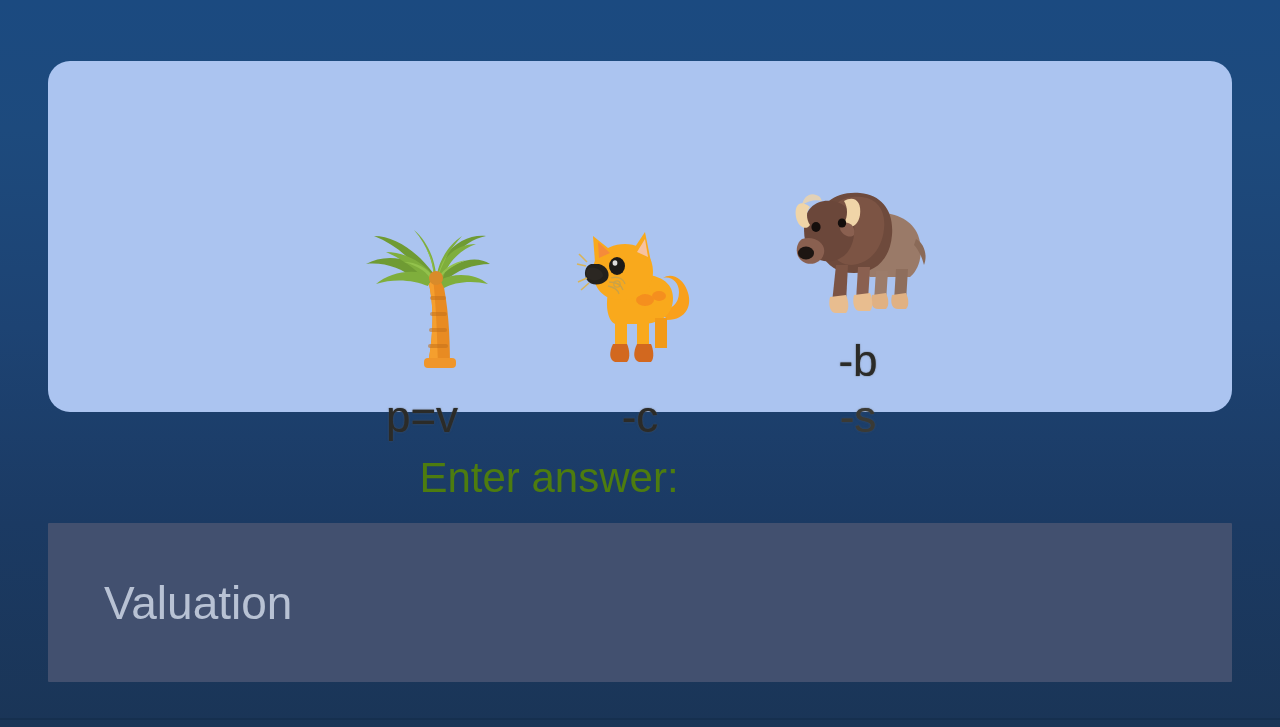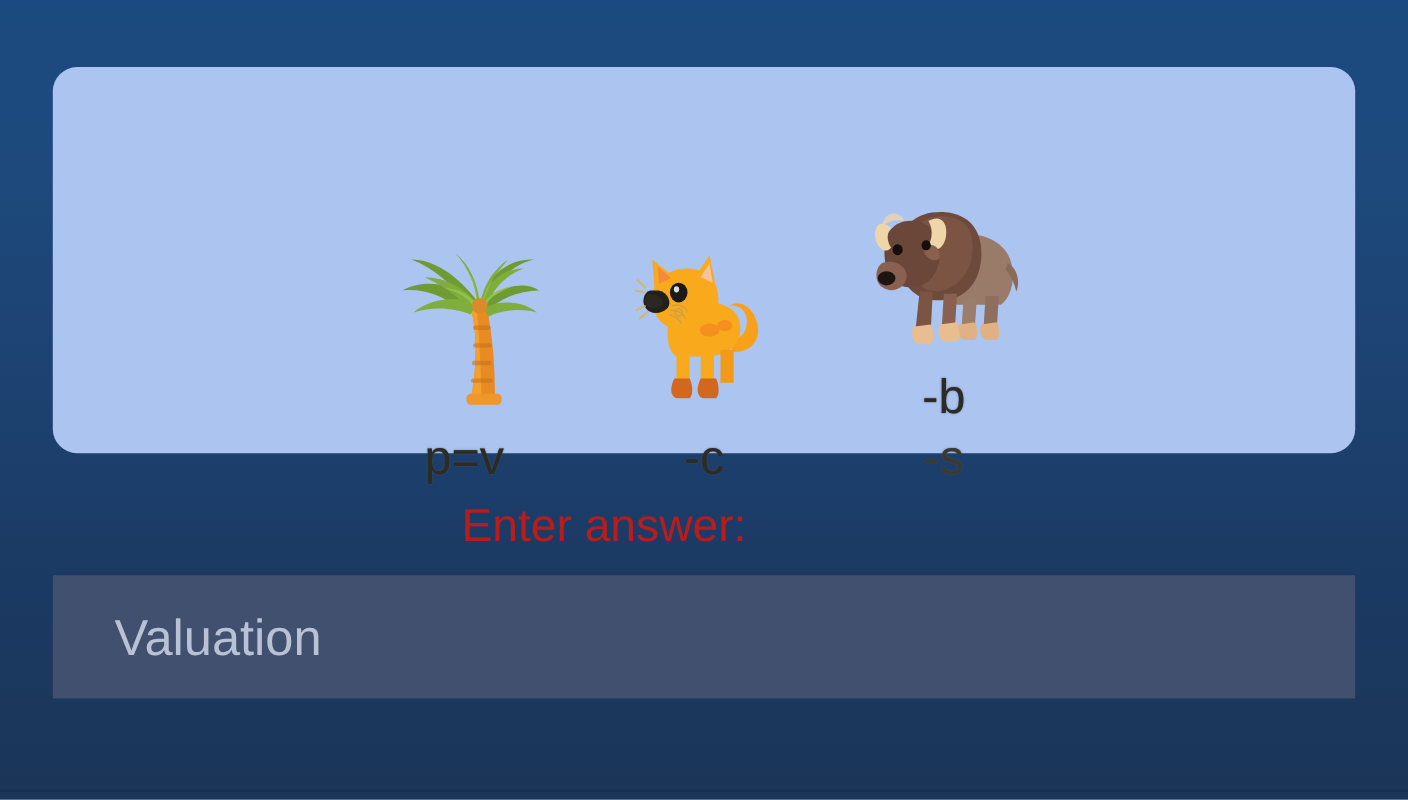--- a/index.html
+++ b/index.html
@@ -82,31 +82,31 @@
 
   
   #answer-prompt {
     position: absolute;
     left: 0;
     top: 448px;
     width: 1098px;
     text-align: center;
     font-size: 42px;
     line-height: 60px;
-    color: #b91c1c;
+    color: #4d7c0f;
     font-family: "Liberation Sans", sans-serif;
   }
 
   
   #answer-input {
     position: absolute;
     left: 48px;
     top: 523px;
     width: 1184px;
-    height: 112px;
+    height: 159px;
     background: #42506f;
     border: 0;
     box-sizing: border-box;
     padding: 0 56px;
     font-size: 46px;
     font-family: "Liberation Sans", sans-serif;
     color: #e8edf6;
     outline: none;
     border-radius: 1px;
   }

